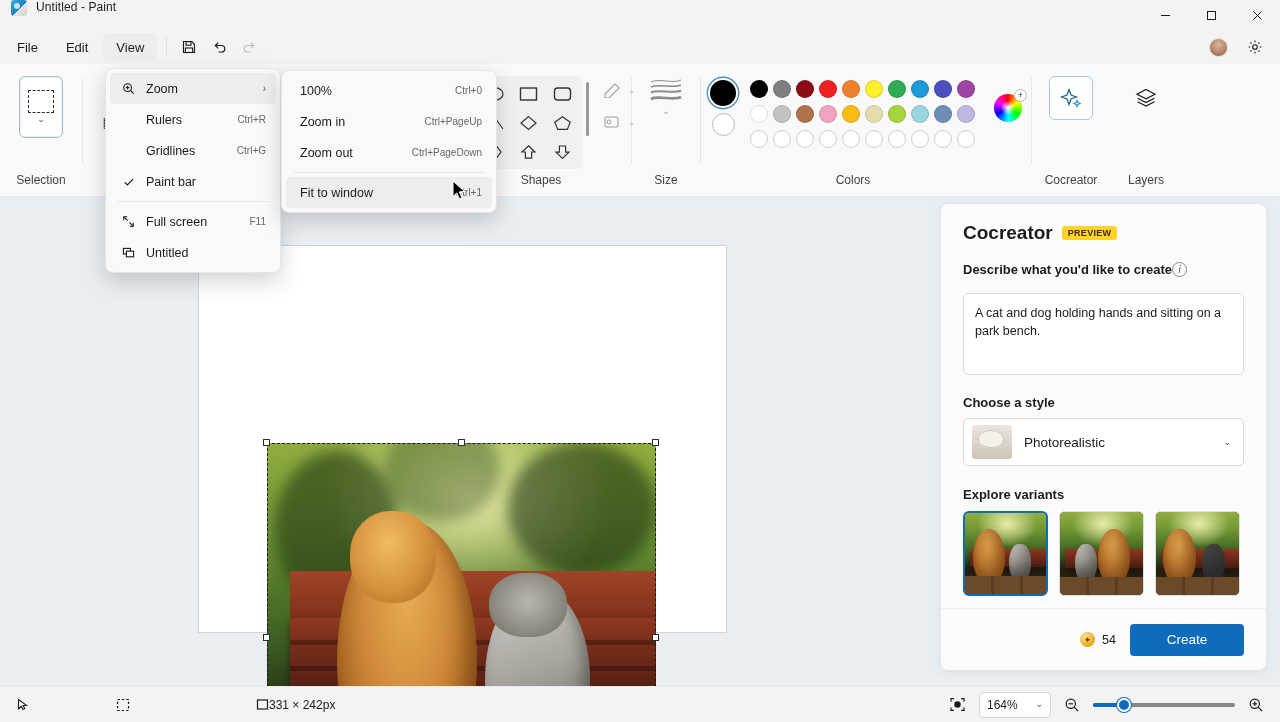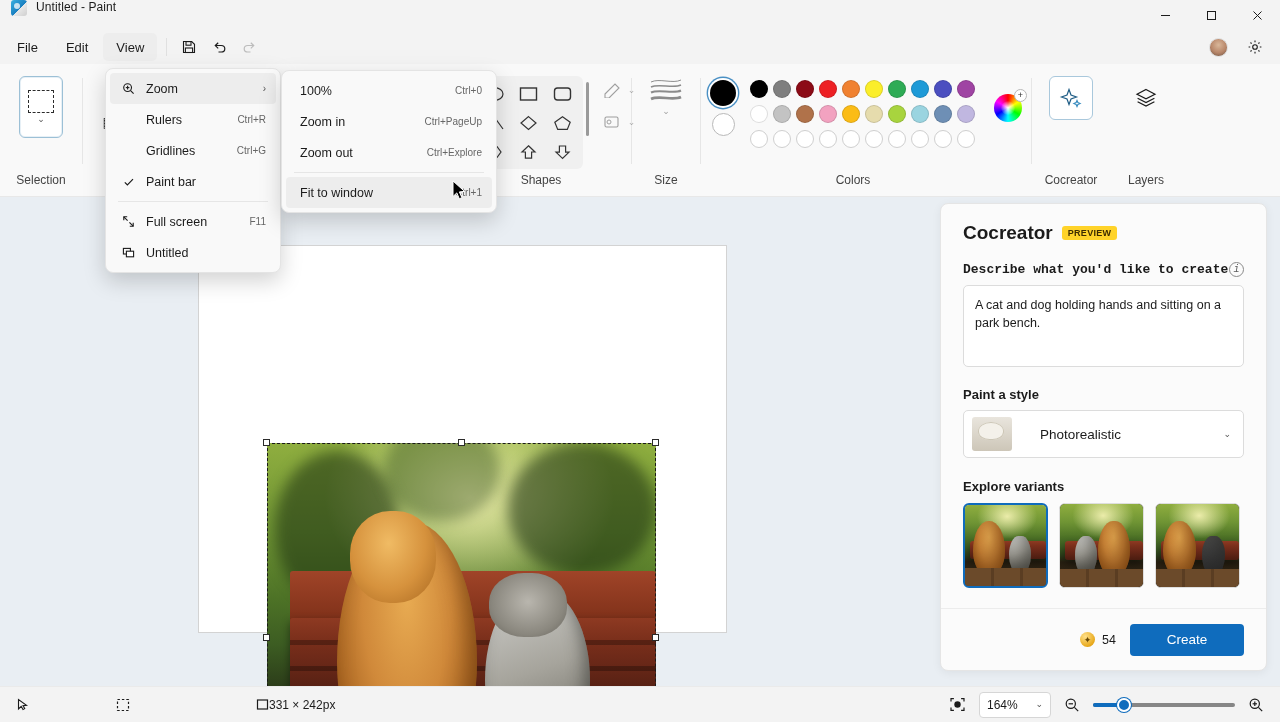--- a/index.html
+++ b/index.html
@@ -165,29 +165,29 @@
 
   
   .cocreator{position:absolute;right:13px;top:203px;width:327px;height:468px;background:#fbfbfb;
              border:1px solid #e5e5e5;border-radius:8px;box-shadow:0 2px 10px rgba(0,0,0,.06);
              display:flex;flex-direction:column;}
   .cc-body{padding:18px 22px 0 22px;flex:1;}
   .cc-title-row{display:flex;align-items:center;gap:9px;margin-bottom:18px;}
   .cc-title{font-size:19px;color:#1b1b1b;font-weight:600;}
   .cc-preview{background:#ffd329;color:#3d2c00;font-size:9px;font-weight:700;
               padding:2px 6px;border-radius:3px;letter-spacing:.3px;}
-  .cc-label-row{display:flex;align-items:center;justify-content:space-between;margin-bottom:8px;font-family:Liberation Mono, monospace;}
+  .cc-label-row{display:flex;align-items:center;margin-bottom:16px;}
   .cc-label{font-size:13px;color:#1b1b1b;font-weight:600;}
   .info-icon{width:15px;height:15px;border-radius:50%;border:1px solid #8a8a8a;color:#5a5a5a;
              font-size:10px;display:flex;align-items:center;justify-content:center;font-style:italic;}
   .cc-textarea{width:100%;height:82px;border:1px solid #dcdcdc;border-radius:5px;background:#fff;
                padding:10px 11px;font-size:12.5px;color:#1b1b1b;line-height:1.45;overflow:hidden;}
   .cc-style-label{font-size:13px;color:#1b1b1b;font-weight:600;margin:20px 0 8px;}
   .cc-style{height:48px;border:1px solid #dcdcdc;border-radius:5px;background:#fff;display:flex;
-            align-items:center;padding:0 12px 0 8px;gap:28px;}
+            align-items:center;padding:0 12px 0 8px;gap:12px;}
   .style-thumb{width:40px;height:34px;border-radius:3px;
     background:linear-gradient(180deg,#e9e5dd 0%,#cdc6b8 100%);position:relative;overflow:hidden;}
   .style-thumb:after{content:"";position:absolute;left:6px;top:5px;width:26px;height:18px;
     border-radius:50% 50% 45% 45%;background:#f4f1ea;box-shadow:inset 0 0 0 1px #ccc6b6;}
   .style-name{font-size:13.5px;color:#1b1b1b;flex:1;}
   .cc-variants-label{font-size:13px;color:#1b1b1b;font-weight:600;margin:21px 0 9px;}
   .variants{display:flex;gap:11px;}
   .variant{width:85px;height:85px;border-radius:6px;overflow:hidden;position:relative;
            border:1px solid #dedede;background:#2d2a20;}
   .variant.sel{border:2px solid #0f6cbd;box-shadow:0 0 0 1px #fff inset;}
@@ -487,21 +487,21 @@
   <div class="cc-body">
     <div class="cc-title-row">
       <div class="cc-title">Cocreator</div>
       <div class="cc-preview">PREVIEW</div>
     </div>
     <div class="cc-label-row">
       <div class="cc-label">Describe what you'd like to create</div>
       <div class="info-icon">i</div>
     </div>
     <div class="cc-textarea" placeholder="Describe what you'd like to create">A cat and dog holding hands and sitting on a park bench.</div>
-    <div class="cc-style-label">Paint a style</div>
+    <div class="cc-style-label">Choose a style</div>
     <div class="cc-style">
       <div class="style-thumb"></div>
       <div class="style-name">Photorealistic</div>
       <span class="chev">⌄</span>
     </div>
     <div class="cc-variants-label">Explore variants</div>
     <div class="variants">
       <div class="variant sel">
         <div class="scene" style="position:absolute;inset:0;">
             <div class="bench"></div>
@@ -640,21 +640,21 @@
   <div class="mi">
     <span class="mi-text" style="padding-left:4px;">100%</span>
     <span class="mi-key">Ctrl+0</span>
   </div>
   <div class="mi">
     <span class="mi-text" style="padding-left:4px;">Zoom in</span>
     <span class="mi-key">Ctrl+PageUp</span>
   </div>
   <div class="mi">
     <span class="mi-text" style="padding-left:4px;">Zoom out</span>
-    <span class="mi-key">Ctrl+Explore</span>
+    <span class="mi-key">Ctrl+PageDown</span>
   </div>
   <div class="mi-sep"></div>
   <div class="mi hl">
     <span class="mi-text" style="padding-left:4px;">Fit to window</span>
     <span class="mi-key">Ctrl+1</span>
   </div>
 </div>
 
 <svg class="cursor-arrow" width="15" height="21" viewBox="0 0 15 21">
   <path d="M1 1 1 16.5 4.8 12.9 7.3 18.8 9.9 17.7 7.4 11.9 12.6 11.4Z" fill="#000" stroke="#fff" stroke-width="1"></path>

